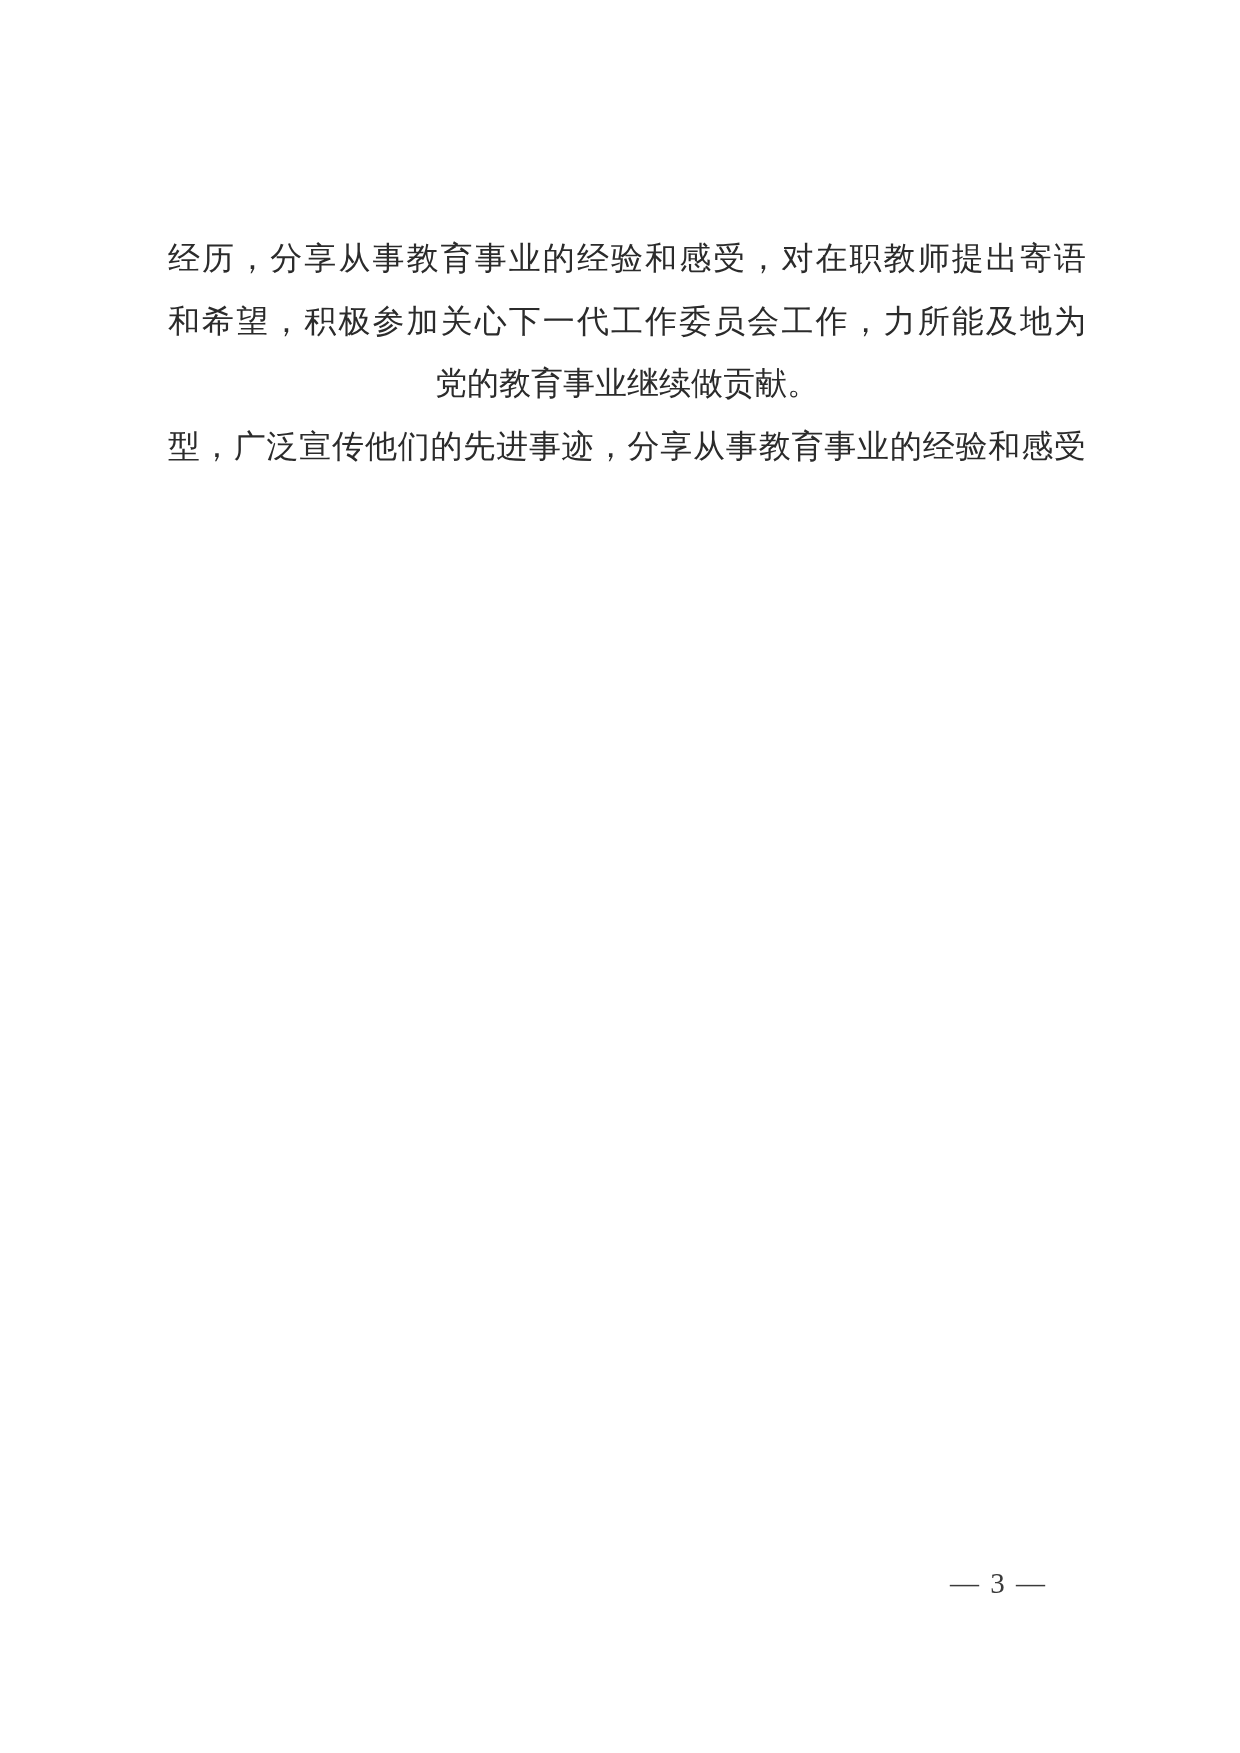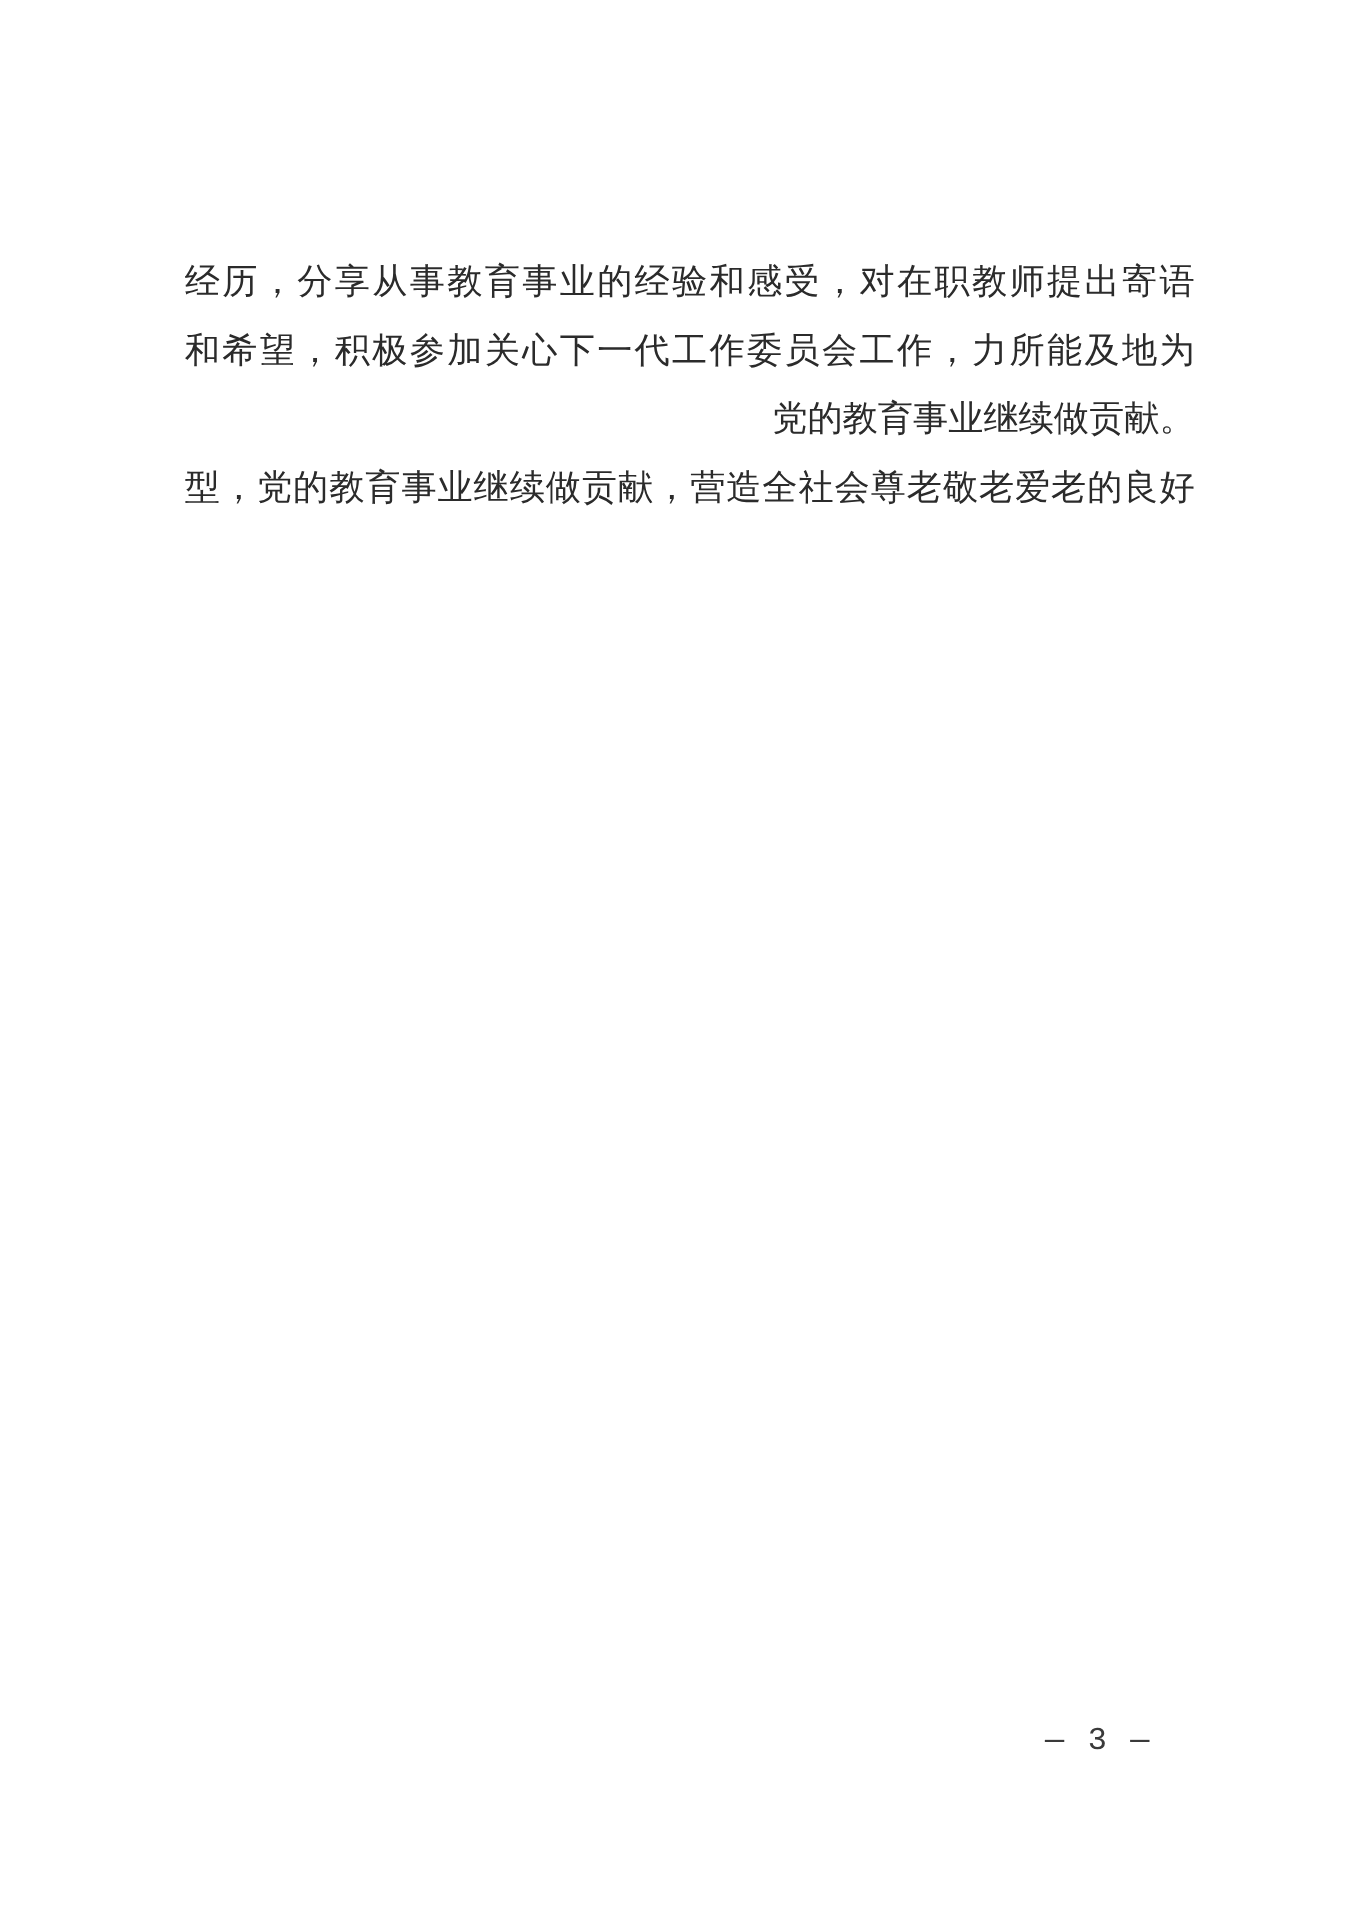--- a/index.html
+++ b/index.html
@@ -6,35 +6,35 @@
     margin: 0;
     padding: 0;
     background: #ffffff;
   }
   .page {
     position: relative;
     width: 1240px;
     height: 1753px;
     background: #ffffff;
     overflow: hidden;
-    font-family: Liberation Mono, monospace;
+    font-family: Liberation Serif, serif;
   }
   .text-block {
     position: absolute;
     left: 168px;
     top: 227px;
     width: 918px;
   }
   .line {
     font-size: 32px;
     line-height: 62.5px;
     height: 62.5px;
     color: #2b2b2b;
     white-space: nowrap;
-    text-align: right;
+    text-align: center;
   }
   .line.just {
     white-space: normal;
     text-align: justify;
     text-align-last: justify;
   }
   .line.indent {
     padding-left: 70px;
   }
   .footer {
@@ -49,17 +49,17 @@
   }
 </style>
 </head>
 <body>
 
 <div class="page">
   <div class="text-block">
     <div class="line just">经历，分享从事教育事业的经验和感受，对在职教师提出寄语</div>
     <div class="line just">和希望，积极参加关心下一代工作委员会工作，力所能及地为</div>
     <div class="line">党的教育事业继续做贡献。</div>
-    <div class="line just">型，党的教育事业继续做贡献，营造全社会尊老敬老爱老的良好</div>
+    <div class="line just">型，广泛宣传他们的先进事迹，分享从事教育事业的经验和感受</div>
   </div>
 
   <div class="footer">— 3 —</div>
 </div>
 
 </body></html>

